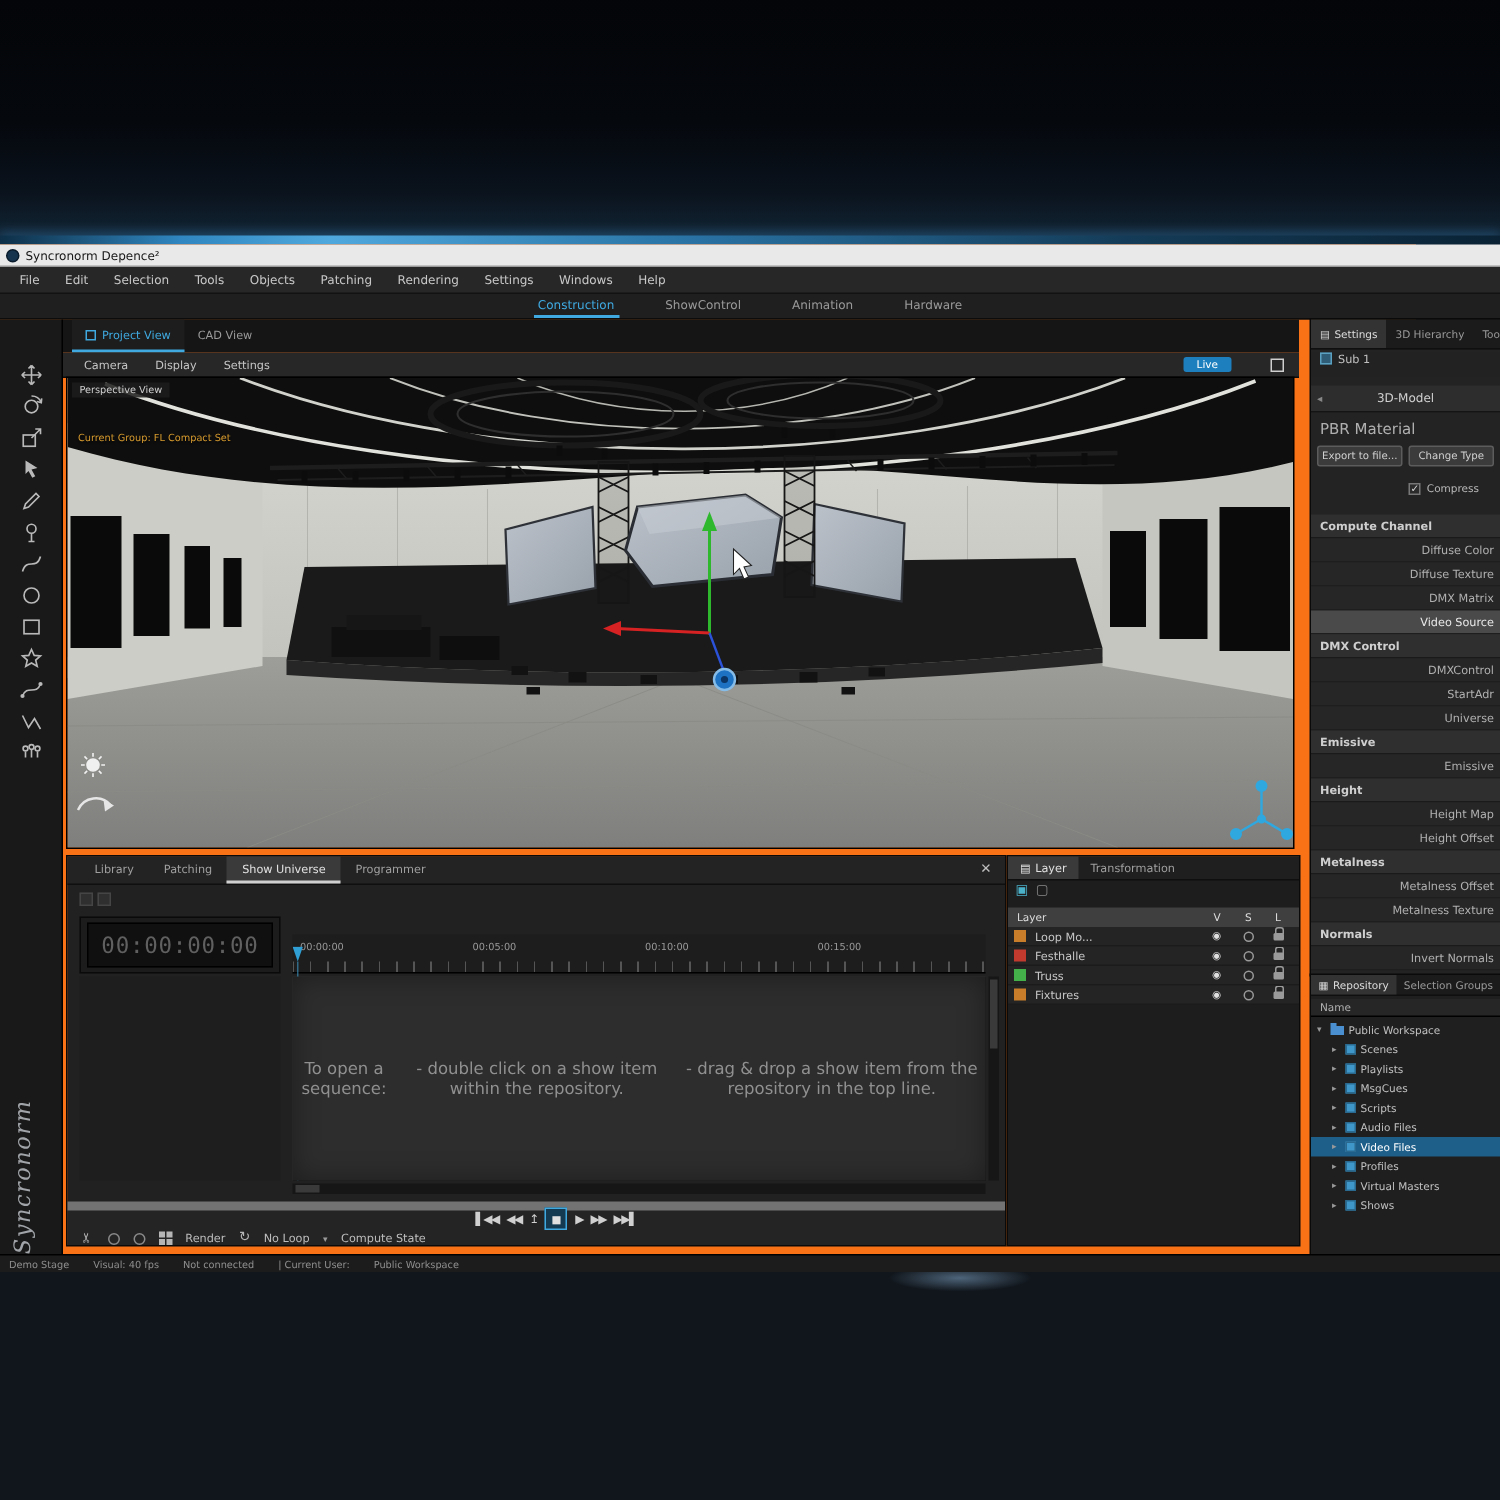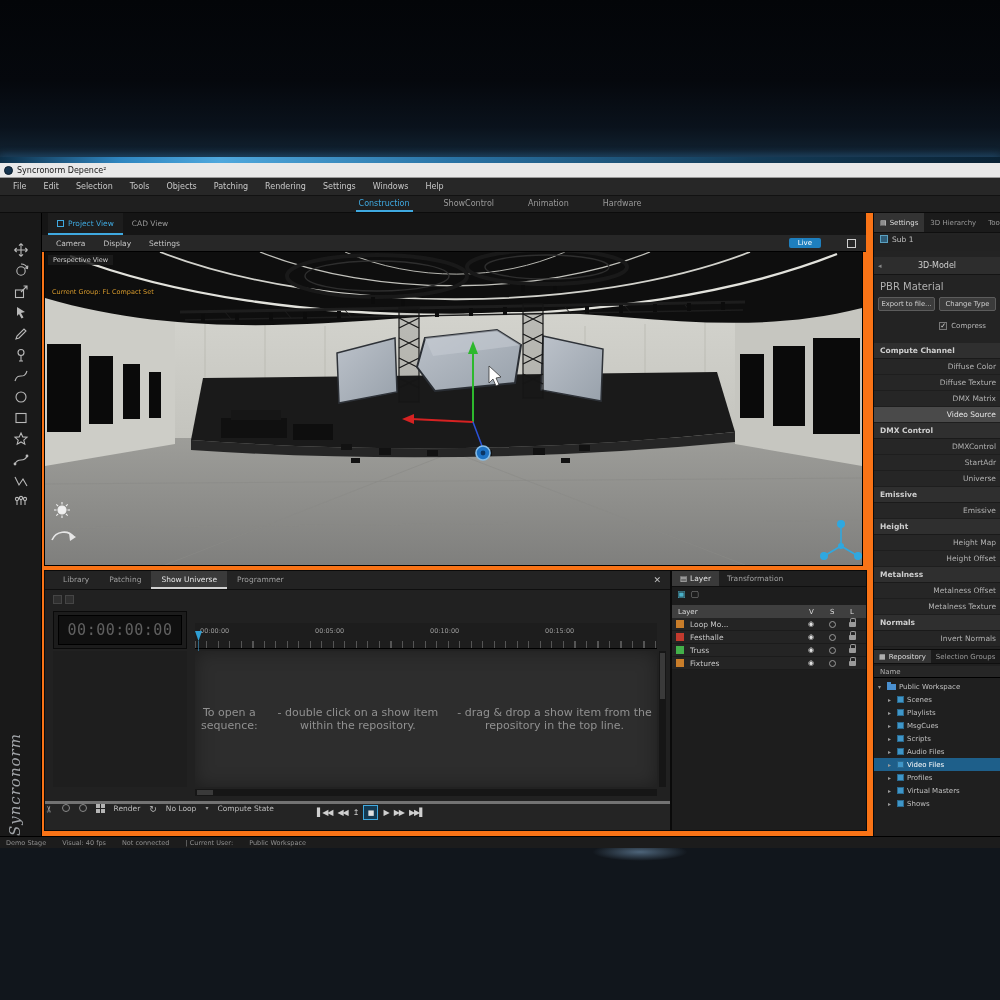--- a/index.html
+++ b/index.html
@@ -53,21 +53,21 @@
 .ticks{position:absolute;bottom:0;left:0;width:100%;height:7px;background:repeating-linear-gradient(90deg,#555 0,#555 1px,transparent 1px,transparent 11.5px)}
 .playhead{position:absolute;left:150px;top:60px;width:7px;height:10px;background:#2f9fd4;clip-path:polygon(0 0,100% 0,50% 100%)}
 .playline{position:absolute;left:153px;top:70px;width:1px;height:146px;background:rgba(63,169,224,.55)}
 .track-head{position:absolute;left:8px;top:80px;width:134px;height:136px;background:#1e1e1e}
 .seq-message{position:absolute;left:150px;top:80px;width:462px;height:136px;background:#2d2d2d;display:flex;flex-direction:row;align-items:center;justify-content:center;gap:9px;text-align:center;box-shadow:inset 0 0 18px rgba(0,0,0,.35)}
 .seq-message div{font-size:11px;color:#909090}
 .vscroll{position:absolute;left:614px;top:80px;width:7px;height:136px;background:#161616}
 .vscroll .thumb{width:5px;height:46px;margin:2px auto 0;background:#3a3a3a}
 .hscroll{position:absolute;left:150px;top:218px;width:462px;height:7px;background:#161616}
 .hscroll .thumb{width:16px;height:5px;margin:1px 0 0 2px;background:#3a3a3a}
-.seq-toolbar{position:absolute;left:0;top:230px;width:100%;height:29px;background:#242424;border-top:3px solid #737373;display:flex;align-items:flex-start;gap:9px;font-size:7.5px;color:#bdbdbd}
+.seq-toolbar{position:absolute;left:0;top:230px;width:100%;height:29px;background:#242424;border-top:6px solid #737373;display:flex;align-items:flex-end;gap:9px;padding-left:10px;font-size:7.5px;color:#bdbdbd}
 .st-ico{font-size:9px;color:#b5b5b5;display:inline-block}
 .rot{transform:rotate(-90deg)}
 .dotc{width:8px;height:8px;border:1px solid #8a8a8a;border-radius:50%;display:inline-block}
 .grid-ico{width:9px;height:9px;background:linear-gradient(#b5b5b5,#b5b5b5) 0 0/4px 4px no-repeat,linear-gradient(#b5b5b5,#b5b5b5) 5px 0/4px 4px no-repeat,linear-gradient(#b5b5b5,#b5b5b5) 0 5px/4px 4px no-repeat,linear-gradient(#b5b5b5,#b5b5b5) 5px 5px/4px 4px no-repeat}
 .transport{position:absolute;left:272px;top:234px;display:flex;align-items:center;gap:5px}
 .t-btn{font-size:8px;color:#d0d0d0;letter-spacing:-1px}
 .stop-btn{width:15px;height:15px;background:#143a52;border:1px solid #3fa9e0;display:flex;align-items:center;justify-content:center;font-size:7px;color:#e0e0e0;letter-spacing:0}
 
 .layer-panel{position:absolute;left:672px;top:408px;width:194px;height:259px;background:#1d1d1d;outline:1px solid #0a0a0a}
 .lp-tabs{position:absolute;top:0;left:0;width:100%;height:16px;background:#1f1f1f;display:flex;border-bottom:1px solid #0f0f0f}

